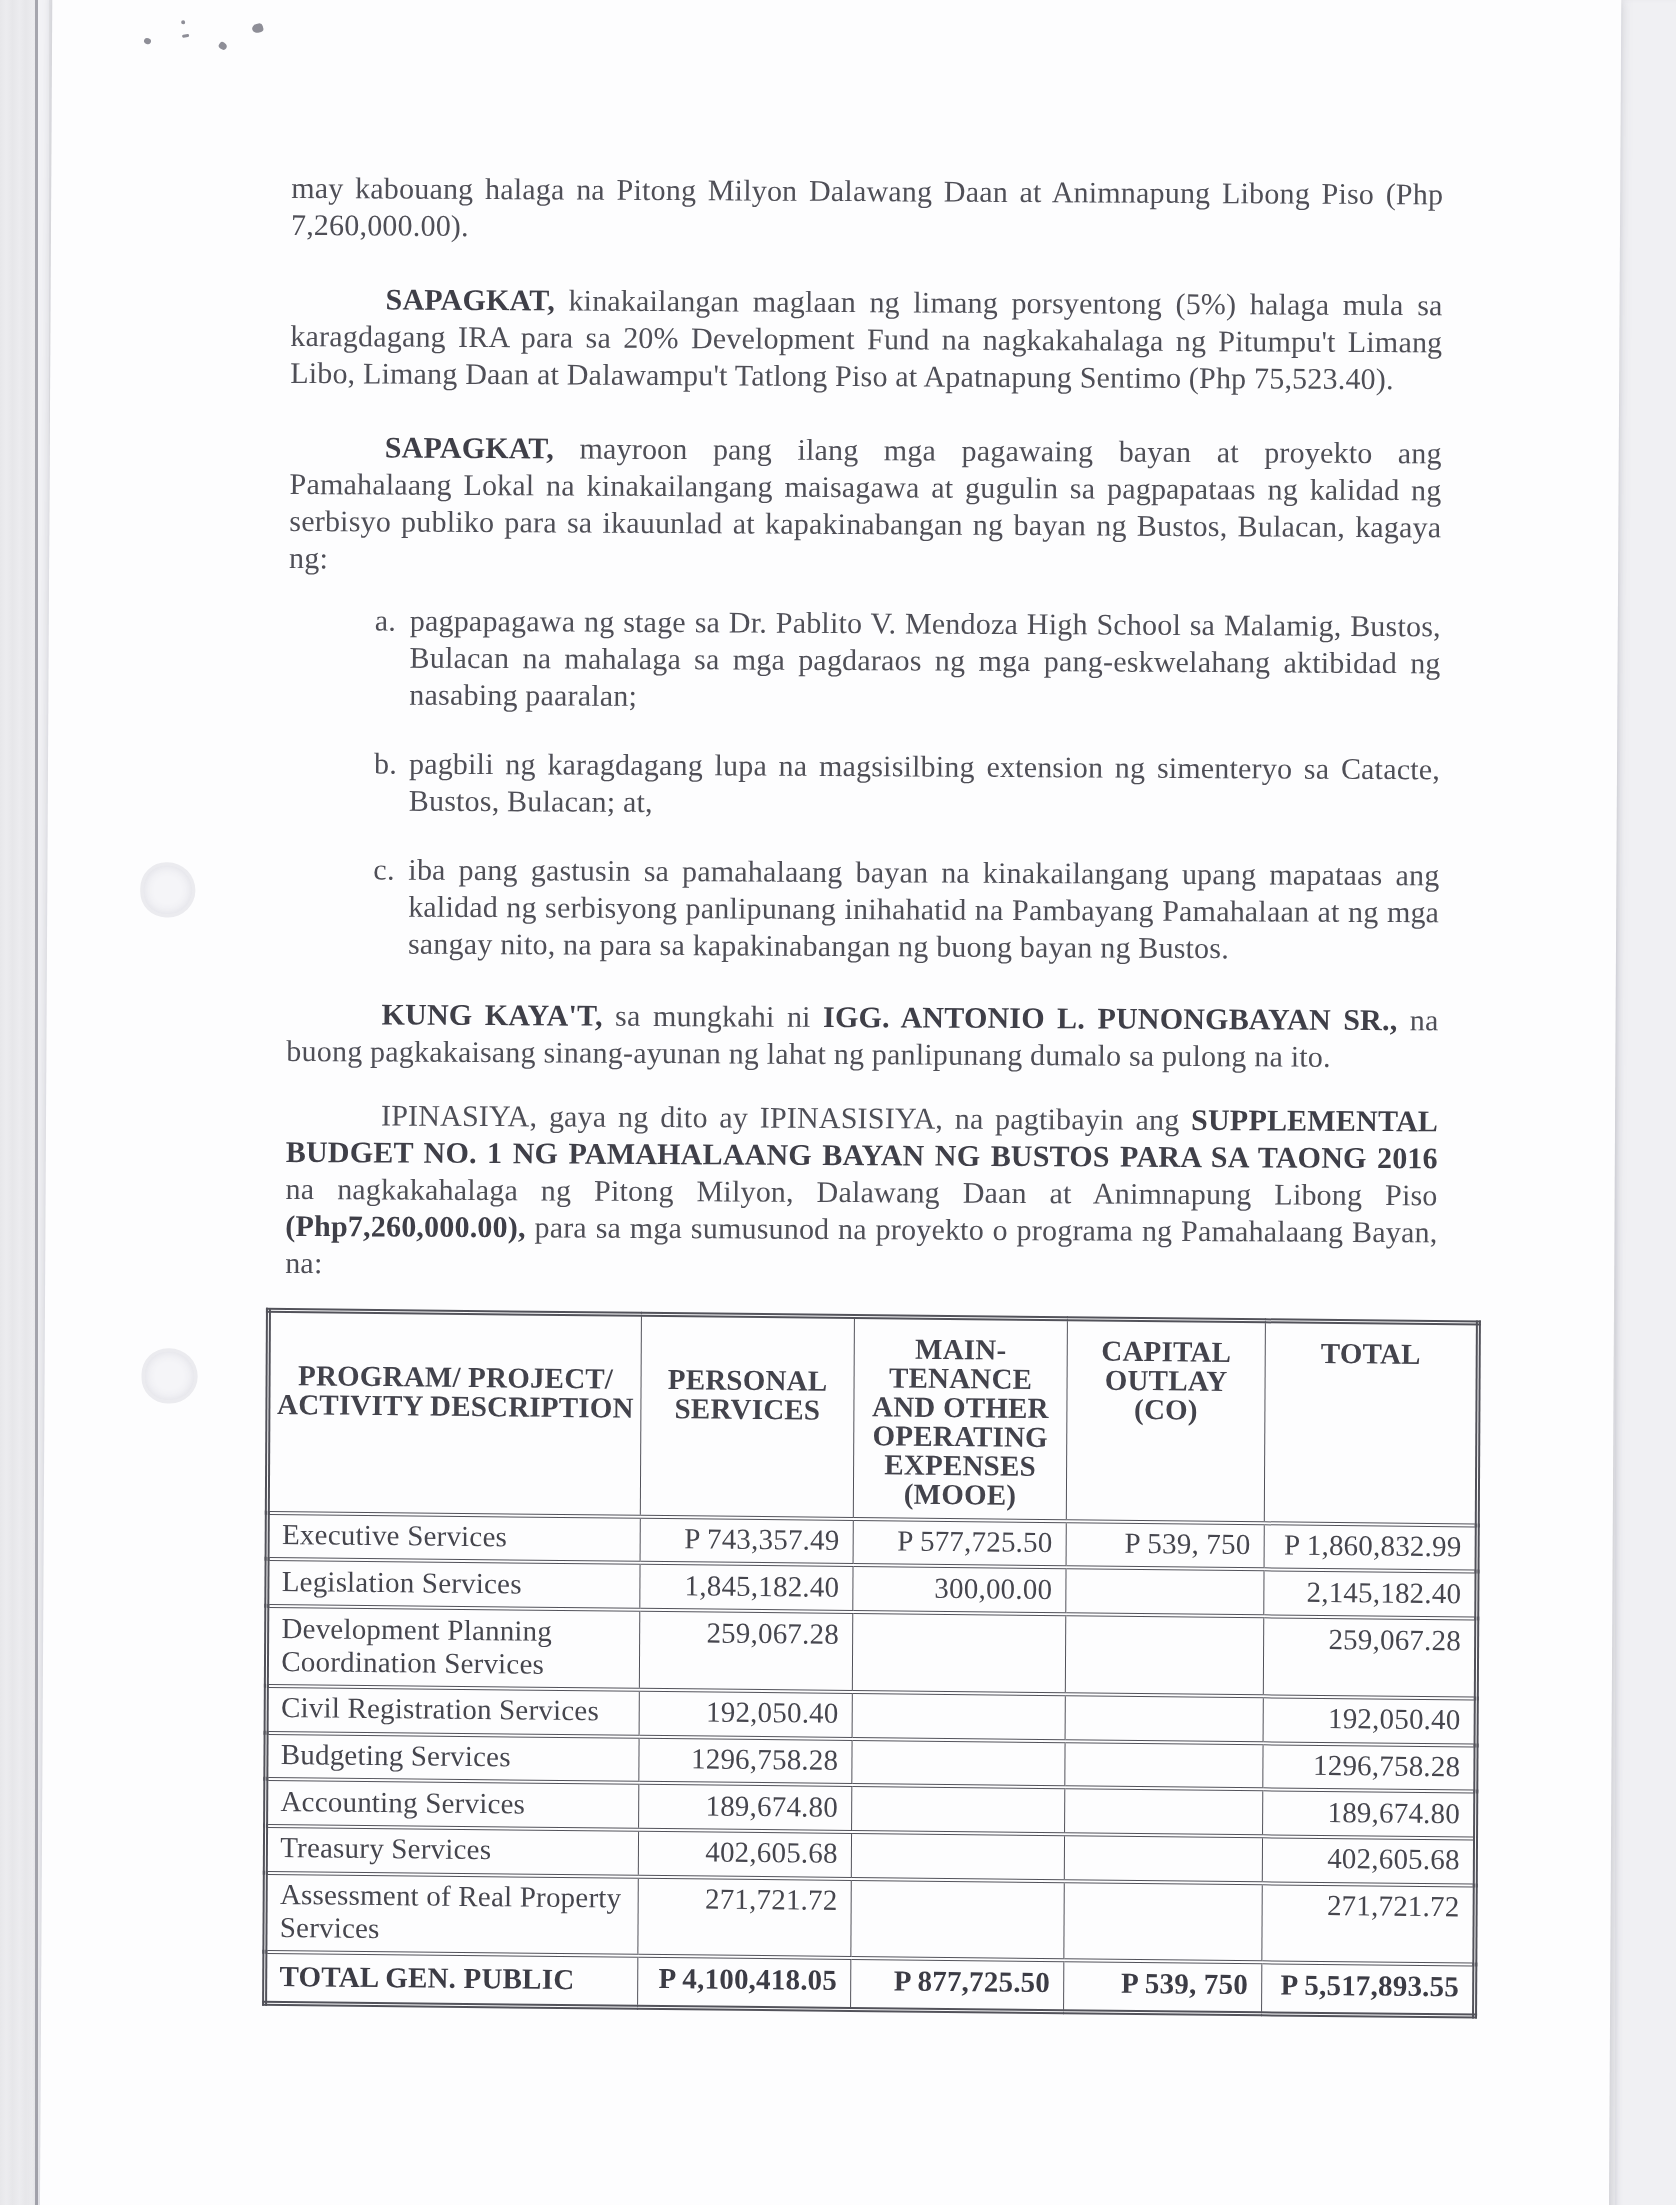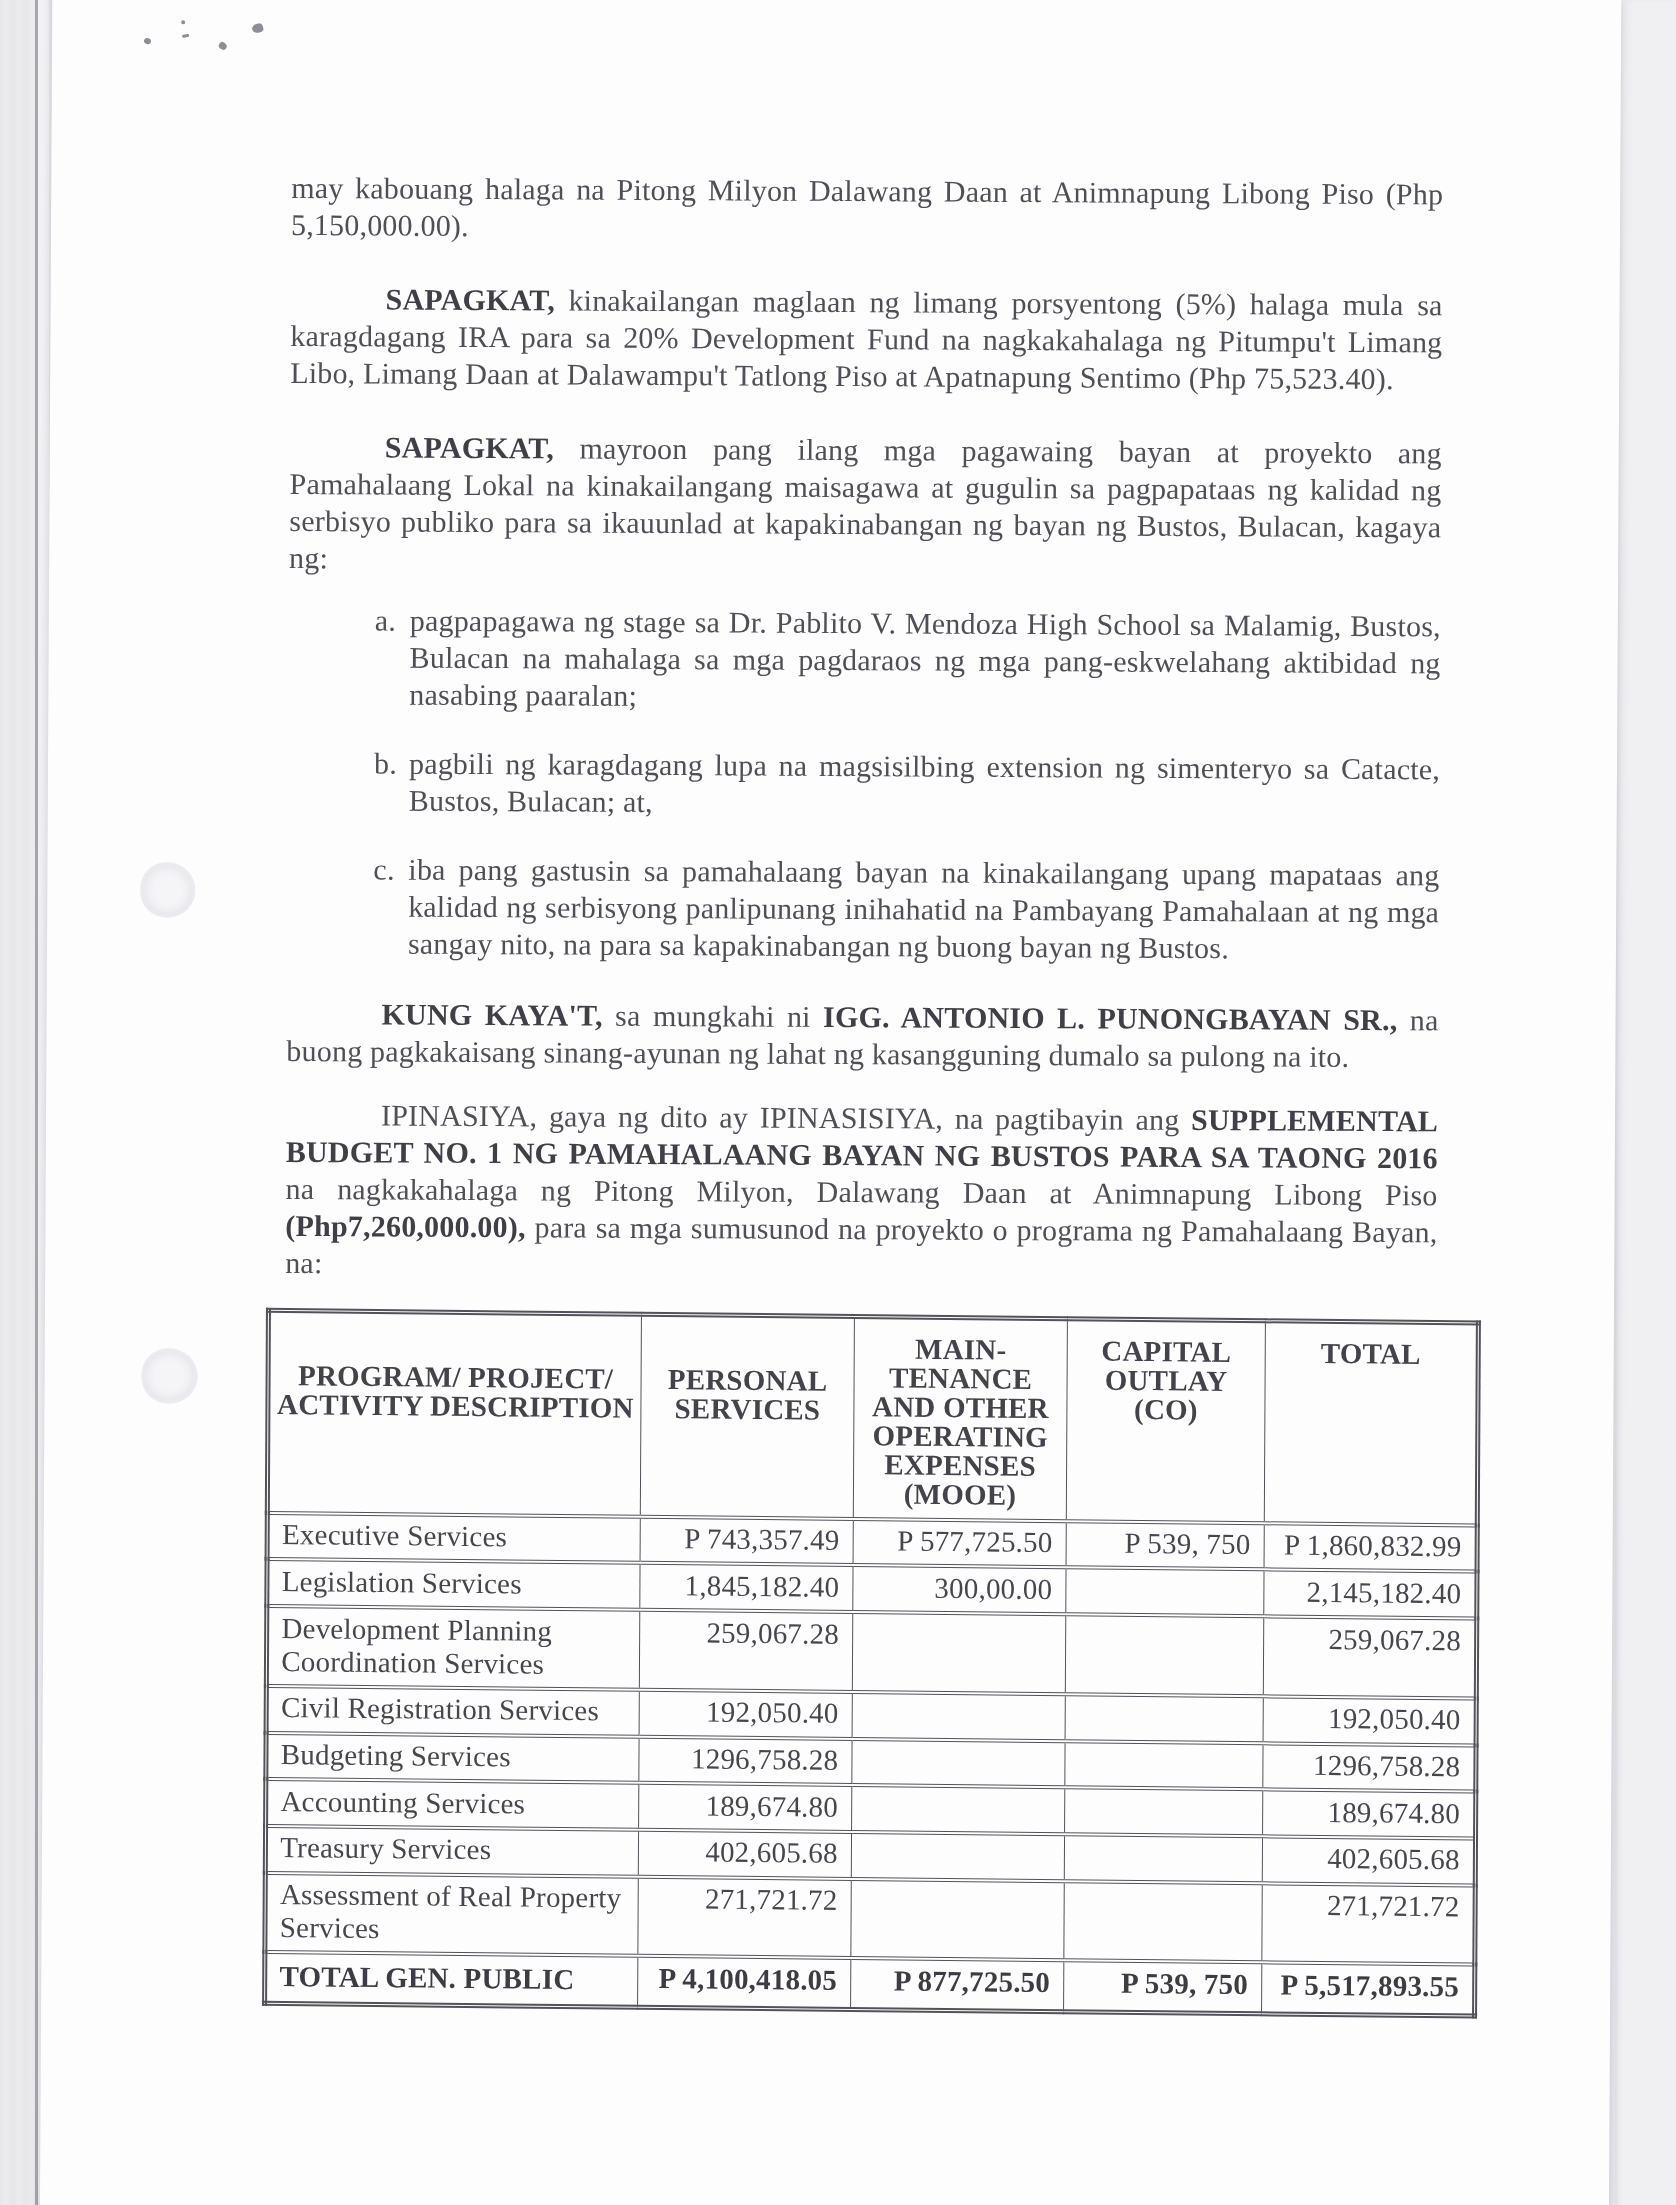--- a/index.html
+++ b/index.html
@@ -117,42 +117,42 @@
     <span class="speck s1"></span>
     <span class="speck s2"></span>
     <span class="speck s3"></span>
     <span class="speck s4"></span>
     <span class="speck s5"></span>
     <span class="punch-hole hole-1"></span>
     <span class="punch-hole hole-2"></span>
 
     <div class="content">
 
-      <p><span>may kabouang halaga na Pitong Milyon Dalawang Daan at Animnapung Libong Piso (Php 5,150,000.00).</span></p>
+      <p><span>may kabouang halaga na Pitong Milyon Dalawang Daan at Animnapung Libong Piso (Php 7,260,000.00).</span></p>
 
       <p class="indent"><strong>SAPAGKAT,</strong><span> kinakailangan maglaan ng limang porsyentong (5%) halaga mula sa karagdagang IRA para sa 20% Development Fund na nagkakahalaga ng Pitumpu't Limang Libo, Limang Daan at Dalawampu't Tatlong Piso at Apatnapung Sentimo (Php 75,523.40).</span></p>
 
       <p class="indent p3"><strong>SAPAGKAT,</strong><span> mayroon pang ilang mga pagawaing bayan at proyekto ang Pamahalaang Lokal na kinakailangang maisagawa at gugulin sa pagpapataas ng kalidad ng serbisyo publiko para sa ikauunlad at kapakinabangan ng bayan ng Bustos, Bulacan, kagaya ng:</span></p>
 
       <div class="list">
         <div class="list-item">
           <span class="list-marker">a.</span>
           <span>pagpapagawa ng stage sa Dr. Pablito V. Mendoza High School sa Malamig, Bustos, Bulacan na mahalaga sa mga pagdaraos ng mga pang-eskwelahang aktibidad ng nasabing paaralan;</span>
         </div>
         <div class="list-item">
           <span class="list-marker">b.</span>
           <span>pagbili ng karagdagang lupa na magsisilbing extension ng simenteryo sa Catacte, Bustos, Bulacan; at,</span>
         </div>
         <div class="list-item last">
           <span class="list-marker">c.</span>
           <span>iba pang gastusin sa pamahalaang bayan na kinakailangang upang mapataas ang kalidad ng serbisyong panlipunang inihahatid na Pambayang Pamahalaan at ng mga sangay nito, na para sa kapakinabangan ng buong bayan ng Bustos.</span>
         </div>
       </div>
 
-      <p class="indent p4"><strong>KUNG KAYA'T,</strong><span> sa mungkahi ni </span><strong>IGG. ANTONIO L. PUNONGBAYAN SR.,</strong><span> na buong pagkakaisang sinang-ayunan ng lahat ng kasangguning dumalo sa pulong na ito.</span></p>
+      <p class="indent p4"><strong>KUNG KAYA'T,</strong><span> sa mungkahi ni </span><strong>IGG. ANTONIO L. PUNONGBAYAN SR.,</strong><span> na buong pagkakaisang sinang-ayunan ng lahat ng panlipunang dumalo sa pulong na ito.</span></p>
 
       <p class="indent p5"><span>IPINASIYA, gaya ng dito ay IPINASISIYA, na pagtibayin ang </span><strong>SUPPLEMENTAL BUDGET NO. 1  NG PAMAHALAANG BAYAN NG BUSTOS PARA SA TAONG 2016</strong><span> na nagkakahalaga ng Pitong Milyon, Dalawang Daan at Animnapung Libong Piso </span><strong>(Php7,260,000.00),</strong><span> para sa mga sumusunod na proyekto o programa ng Pamahalaang Bayan, na:</span></p>
 
       <table class="budget">
         <colgroup>
           <col style="width:373px">
             <col style="width:213px">
             <col style="width:213px">
             <col style="width:198px">
             <col style="width:213px">

